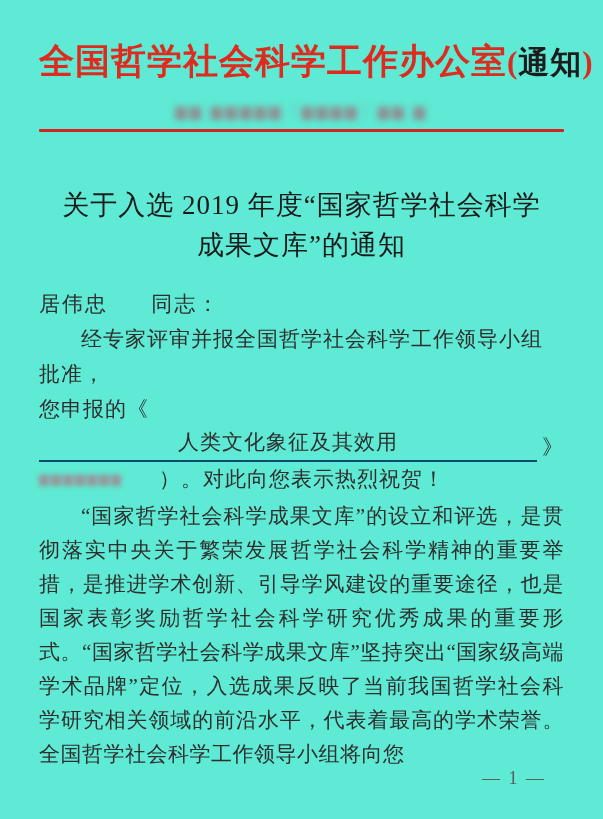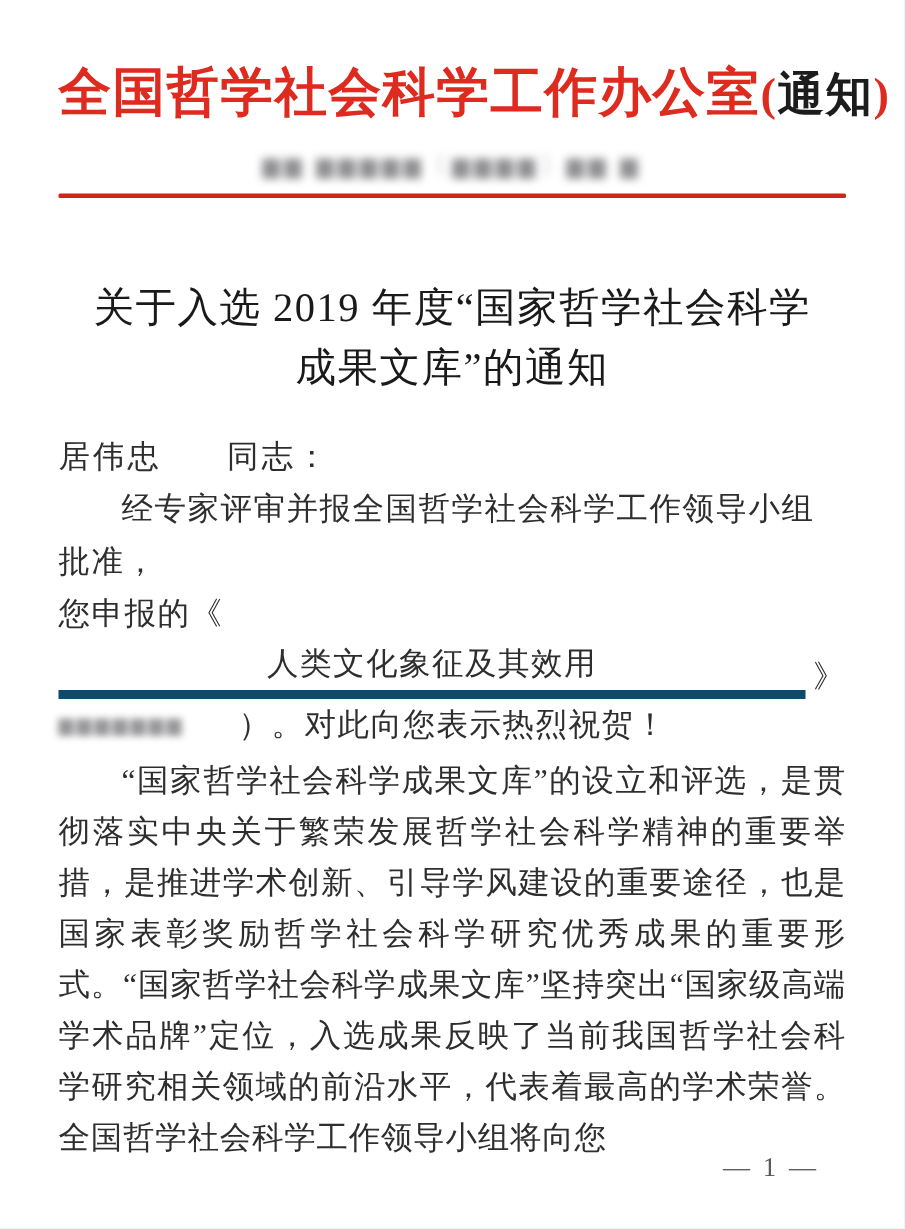--- a/index.html
+++ b/index.html
@@ -2,21 +2,21 @@
 <html><head>
 <meta charset="utf-8">
 <style>
   * { margin: 0; padding: 0; box-sizing: border-box; }
   html, body { background: #e9e9e9; }
   .page {
     position: relative;
     width: 603px;
     height: 819px;
     margin: 0 auto;
-    background: #ffffff;
+    background: #5eead4;
     font-family: "Liberation Serif", "DejaVu Serif", serif;
     color: #2b2b2b;
     overflow: hidden;
     padding: 40px 39px 0 39px;
   }
   
   .org-head {
     text-align: center;
     font-size: 35px;
     font-weight: 700;
@@ -65,21 +65,21 @@
   .line-indent { text-indent: 2em; letter-spacing: 1px; }
   .plain-line { letter-spacing: 1px; }
   .book-row {
     display: flex;
     align-items: flex-end;
     letter-spacing: 1px;
   }
   .book-line {
     flex: 1;
     text-align: center;
-    border-bottom: 6px solid #0c4a6e;
+    border-bottom: 2px solid #0c4a6e;
     padding-bottom: 3px;
     line-height: 30px;
   }
   .book-close { padding-left: 5px; line-height: 30px; }
   .approval-row { display: flex; align-items: baseline; letter-spacing: 1px; }
   .approval-blur {
     display: inline-block;
     width: 112px;
     font-size: 13px;
     color: #97979a;

